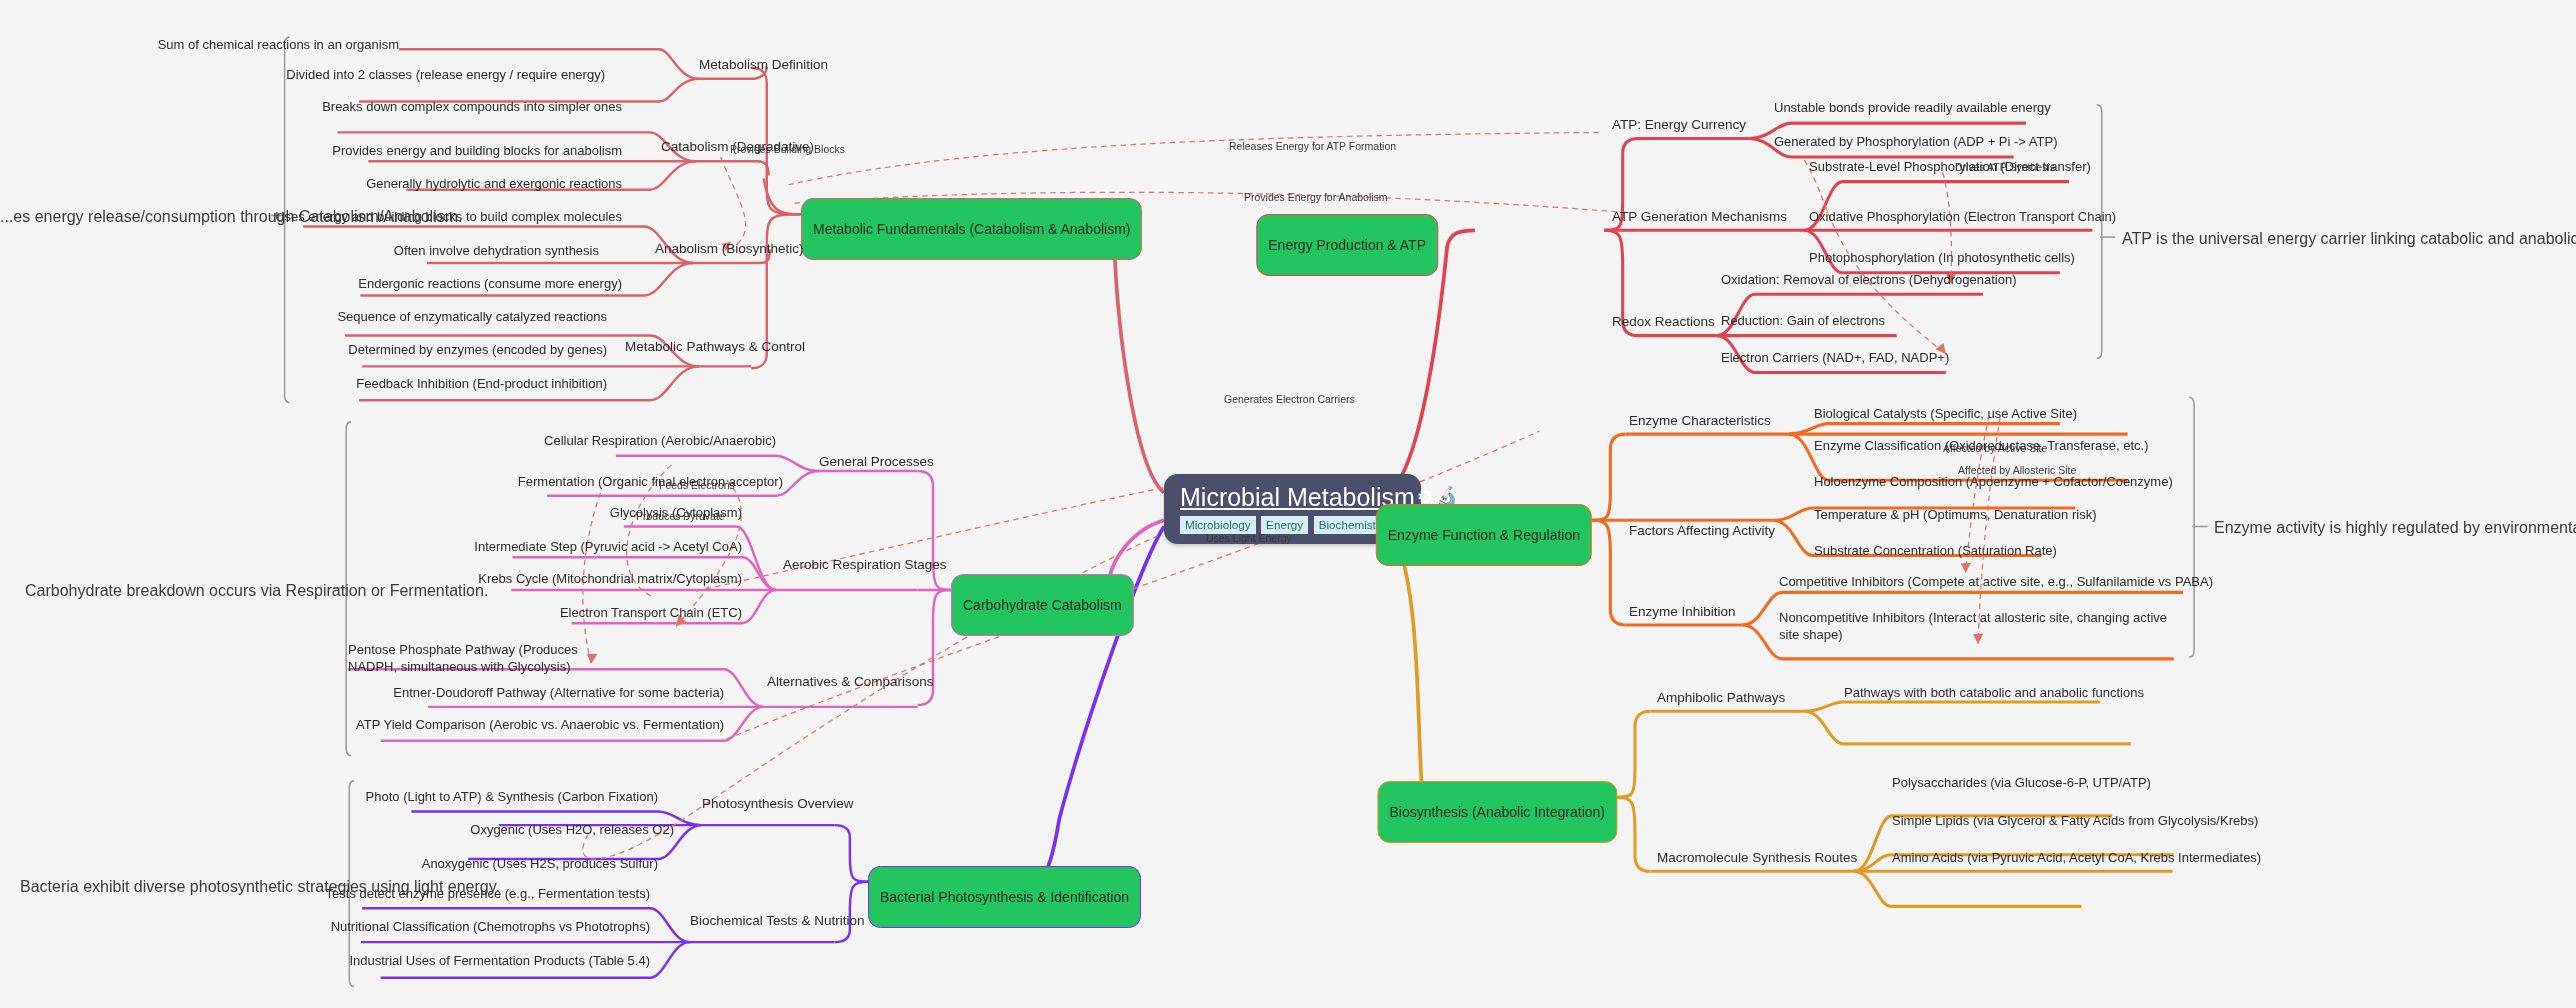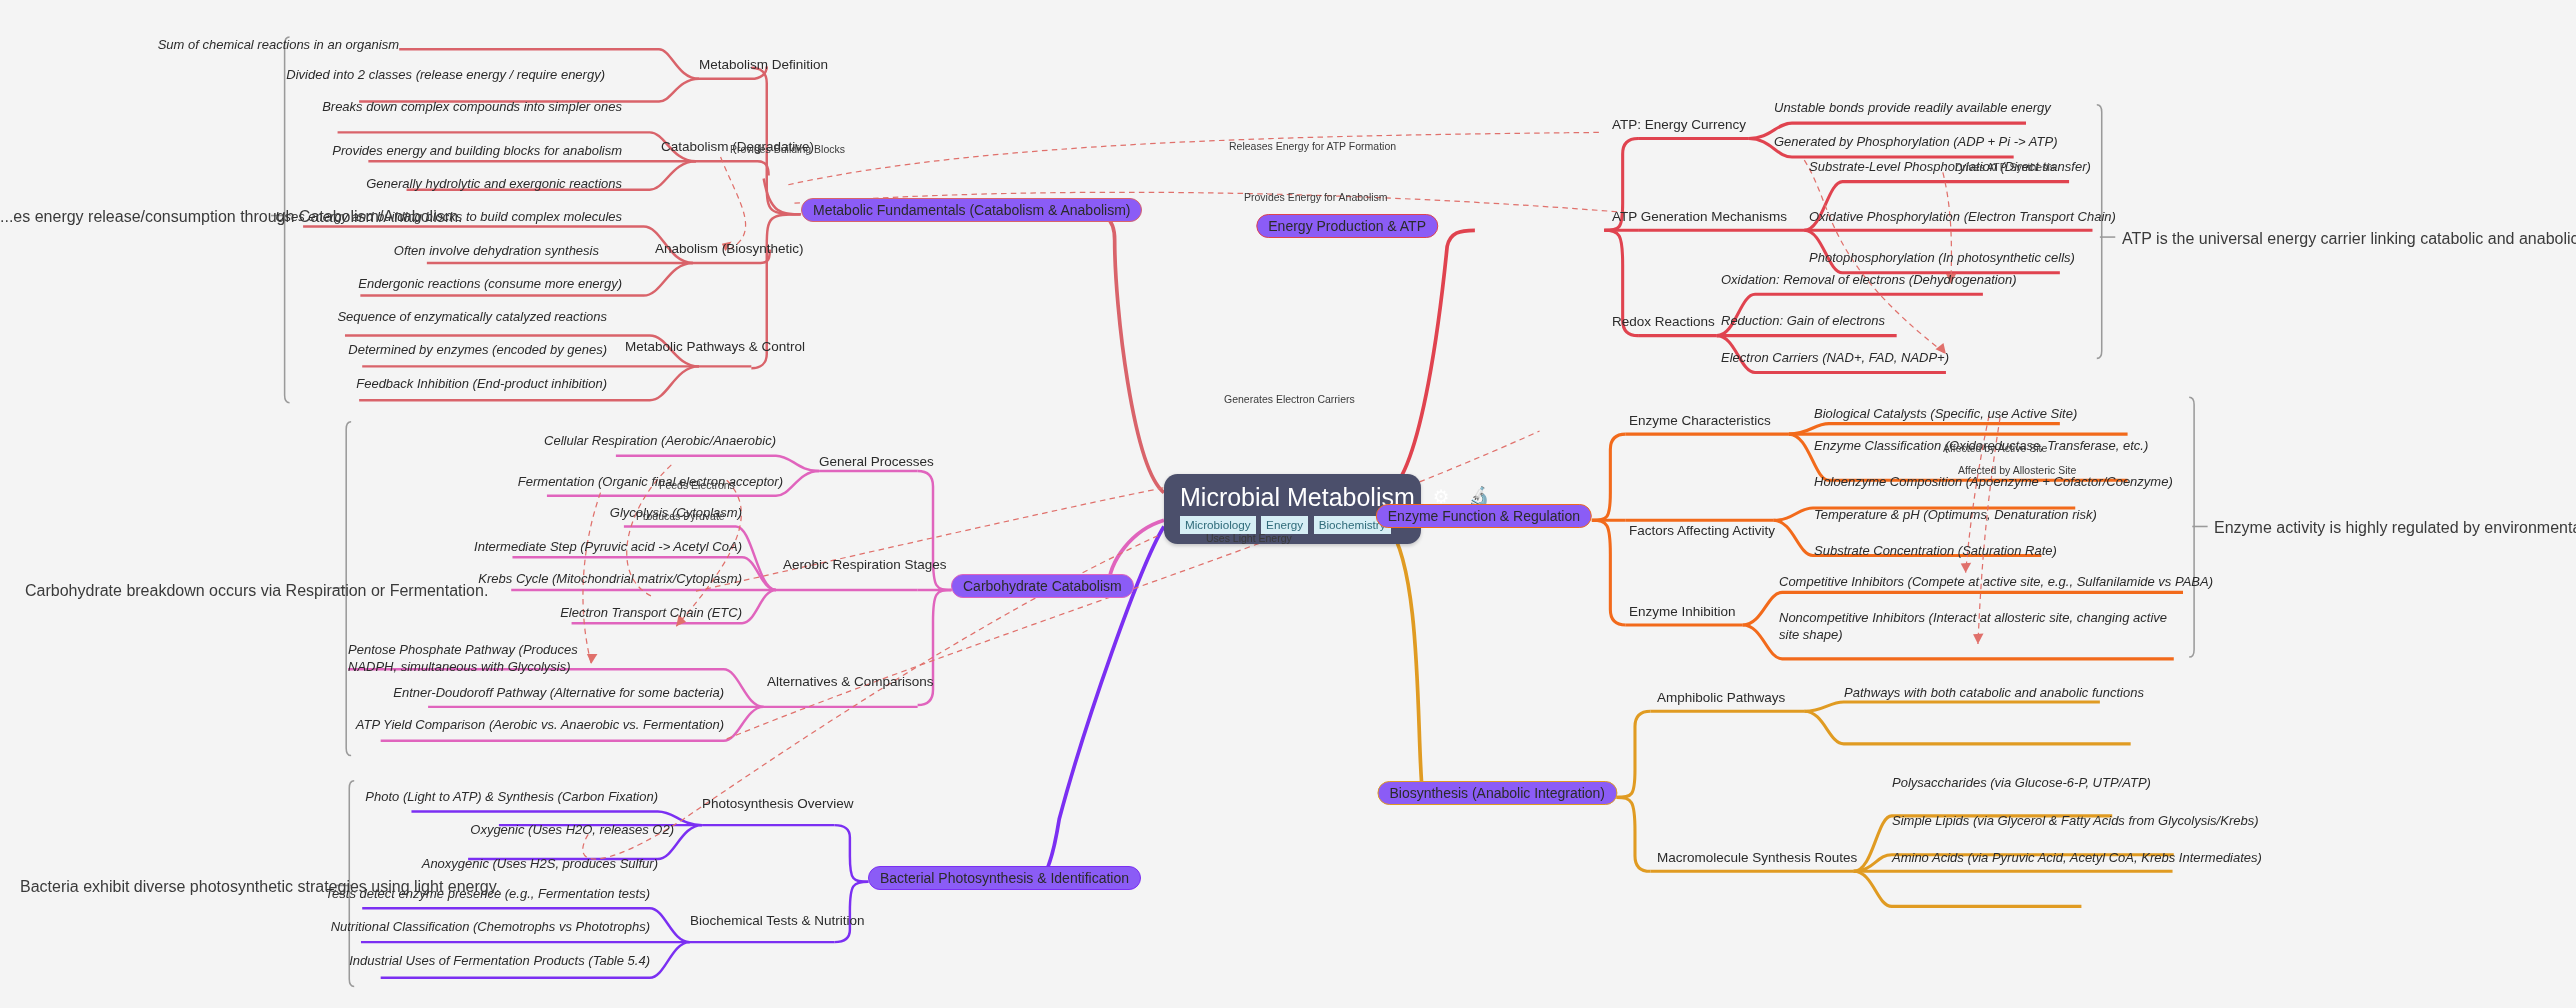--- a/index.html
+++ b/index.html
@@ -17,41 +17,41 @@
   #root-node{
     position:absolute;
     background:#4b4f6b;
     border-radius:13.5px;
     padding:8.6px 16px 10px 16px;
     box-shadow:0 1.2px 3.7px rgba(0,0,0,.18);
     display:flex;flex-direction:column;align-items:flex-start;
   }
   #root-title{
     color:#ffffff;font-size:25px;line-height:28px;
-    display:flex;align-items:center;gap:18px;white-space:nowrap;
+    display:flex;align-items:center;gap:2px;white-space:nowrap;text-decoration:underline;
   }
   #root-tags{display:flex;gap:5.5px;margin-top:5px;}
   .tag{
     background:#d6eef5;color:#2f6b7a;
     font-size:11.7px;line-height:11.7px;
     padding:3.1px 5px 3.7px 5px;border-radius:0;white-space:nowrap;
   }
 
   
   .branch{
-    position:absolute;background:#8b5cf6;
-    border-radius:12.3px;padding:3px 11px;
+    position:absolute;background:#22c55e;
+    border-radius:12.3px;padding:22px 11px;
     font-size:14px;line-height:16px;white-space:nowrap;color:#2b2b2b;
     border-width:1.8px;border-style:solid;
   }
 
   
   .l2{position:absolute;font-size:13.5px;line-height:16px;color:#2b2b2b;white-space:nowrap;}
   
-  .l3{position:absolute;font-size:13px;line-height:16.6px;color:#2b2b2b;white-space:nowrap;font-style:italic;}
+  .l3{position:absolute;font-size:13px;line-height:16.6px;color:#2b2b2b;white-space:nowrap;}
   .l3.wrap{white-space:normal;}
 
   
   .xlabel{position:absolute;font-size:10.5px;line-height:12.3px;color:#3a3a3a;white-space:nowrap;}
 
   
   .note{position:absolute;font-size:16px;line-height:15px;color:#3a3a3a;white-space:nowrap;}
 
   .gear{font-size:18.5px;}
   .scope{font-size:20px;}

